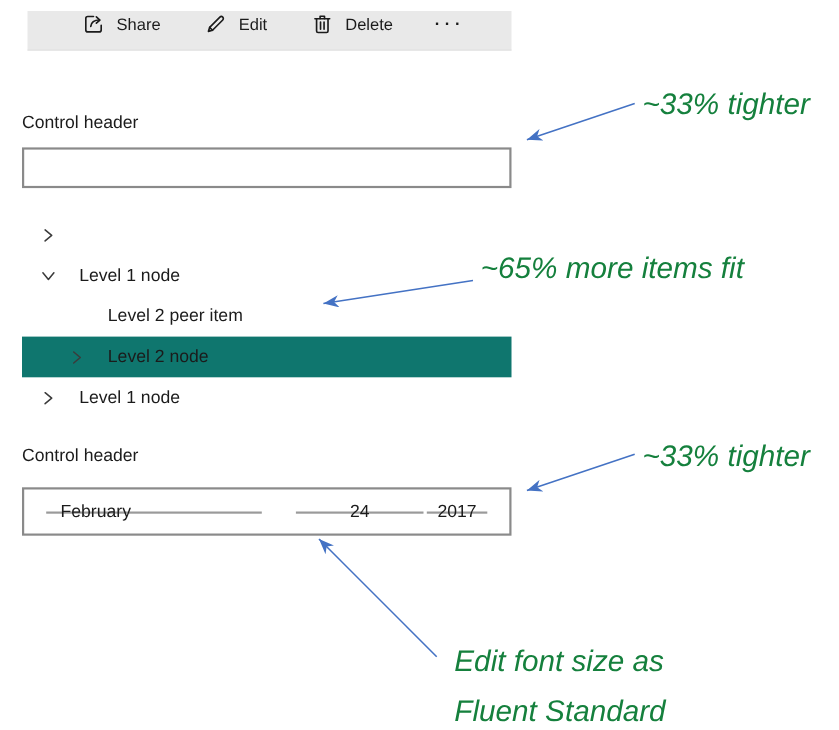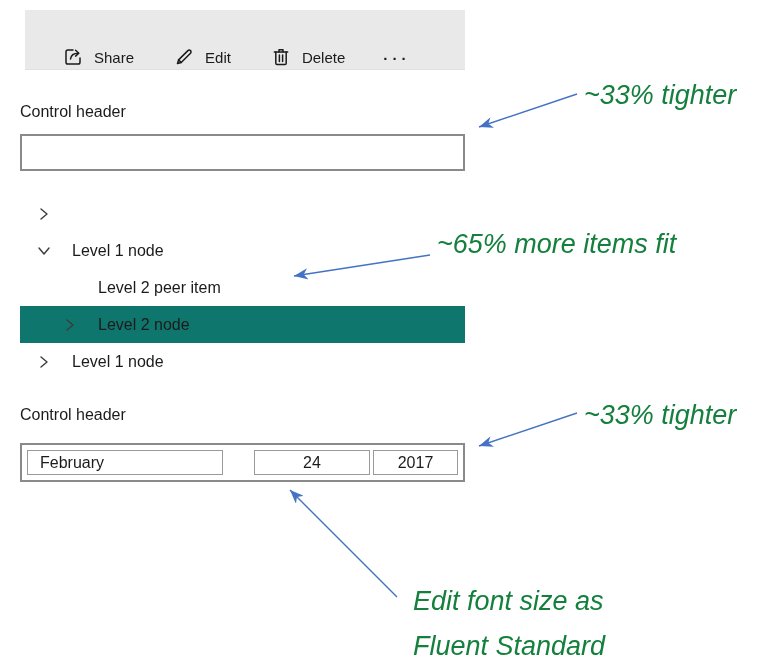--- a/index.html
+++ b/index.html
@@ -1,22 +1,22 @@
 <!DOCTYPE html>
 <html><head>
 <meta charset="utf-8">
 <style>
   * { margin:0; padding:0; box-sizing:border-box; }
   body { background:#fff; font-family:"Liberation Sans", sans-serif; }
   .canvas { position:relative; width:763px; height:664px; background:#ffffff; overflow:hidden; }
 
   
-  .toolbar { position:absolute; left:25px; top:10px; width:440px; height:60px;
+  .toolbar { position:absolute; left:25px; top:10px; width:440px; height:36px;
              background:#e9e9e9; border-bottom:1px solid #e0e0e0;
-             display:flex; align-items:flex-end; padding-left:36px; gap:38px; }
+             display:flex; align-items:flex-start; padding-left:48px; gap:38px; }
   .tb-btn { display:flex; align-items:center; gap:9px; background:transparent; border:none;
             font-family:"Liberation Sans", sans-serif; font-size:15px; color:#1b1b1b; cursor:pointer; }
   .tb-icon { width:24px; height:24px; display:block; }
   .tb-icon path, .tb-icon rect { fill:none; stroke:#1b1b1b; stroke-width:1.5; stroke-linecap:round; stroke-linejoin:round; }
   .tb-more { font-size:15px; letter-spacing:5px; color:#1b1b1b; background:transparent; border:none;
              cursor:pointer; padding-bottom:6px; font-weight:bold; }
 
   
   .ctrl-header { position:absolute; left:20px; font-size:16px; color:#1b1b1b; }
 
@@ -30,21 +30,21 @@
   .tree-row { height:37px; display:flex; align-items:center; font-size:16px; color:#1b1b1b; cursor:pointer; }
   .tree-row.selected { background:#0f766e; }
   .indent-l1 { padding-left:16px; }
   .indent-l2 { padding-left:42px; }
   .indent-l2-leaf { padding-left:78px; }
   .chev { width:16px; height:16px; margin-right:20px; flex:0 0 16px; }
   .chev polyline { fill:none; stroke:#3b3b3b; stroke-width:1.4; stroke-linecap:round; stroke-linejoin:round; }
 
   
   .datepicker { position:absolute; left:20px; top:443px; width:445px; height:39px;
-                border:2px solid #8a8a8a; background:#fff; display:flex; padding:5px; gap:3px; }
+                border:2px solid #8a8a8a; background:#fff; display:flex; padding:20px; gap:3px; }
   .dp-cell { border:1px solid #9a9a9a; display:flex; align-items:center; font-size:16px;
              color:#1b1b1b; background:#fff; cursor:pointer; }
   .dp-month { flex:0 0 196px; padding-left:12px; }
   .dp-day   { flex:0 0 116px; justify-content:center;margin-left:28px; }
   .dp-year  { flex:1 1 auto;  justify-content:center; }
 
   
   .annot { position:absolute; font-size:27px; font-style:italic; color:#15803d; white-space:nowrap; }
   .annot .line { display:block; line-height:45px; }
 

